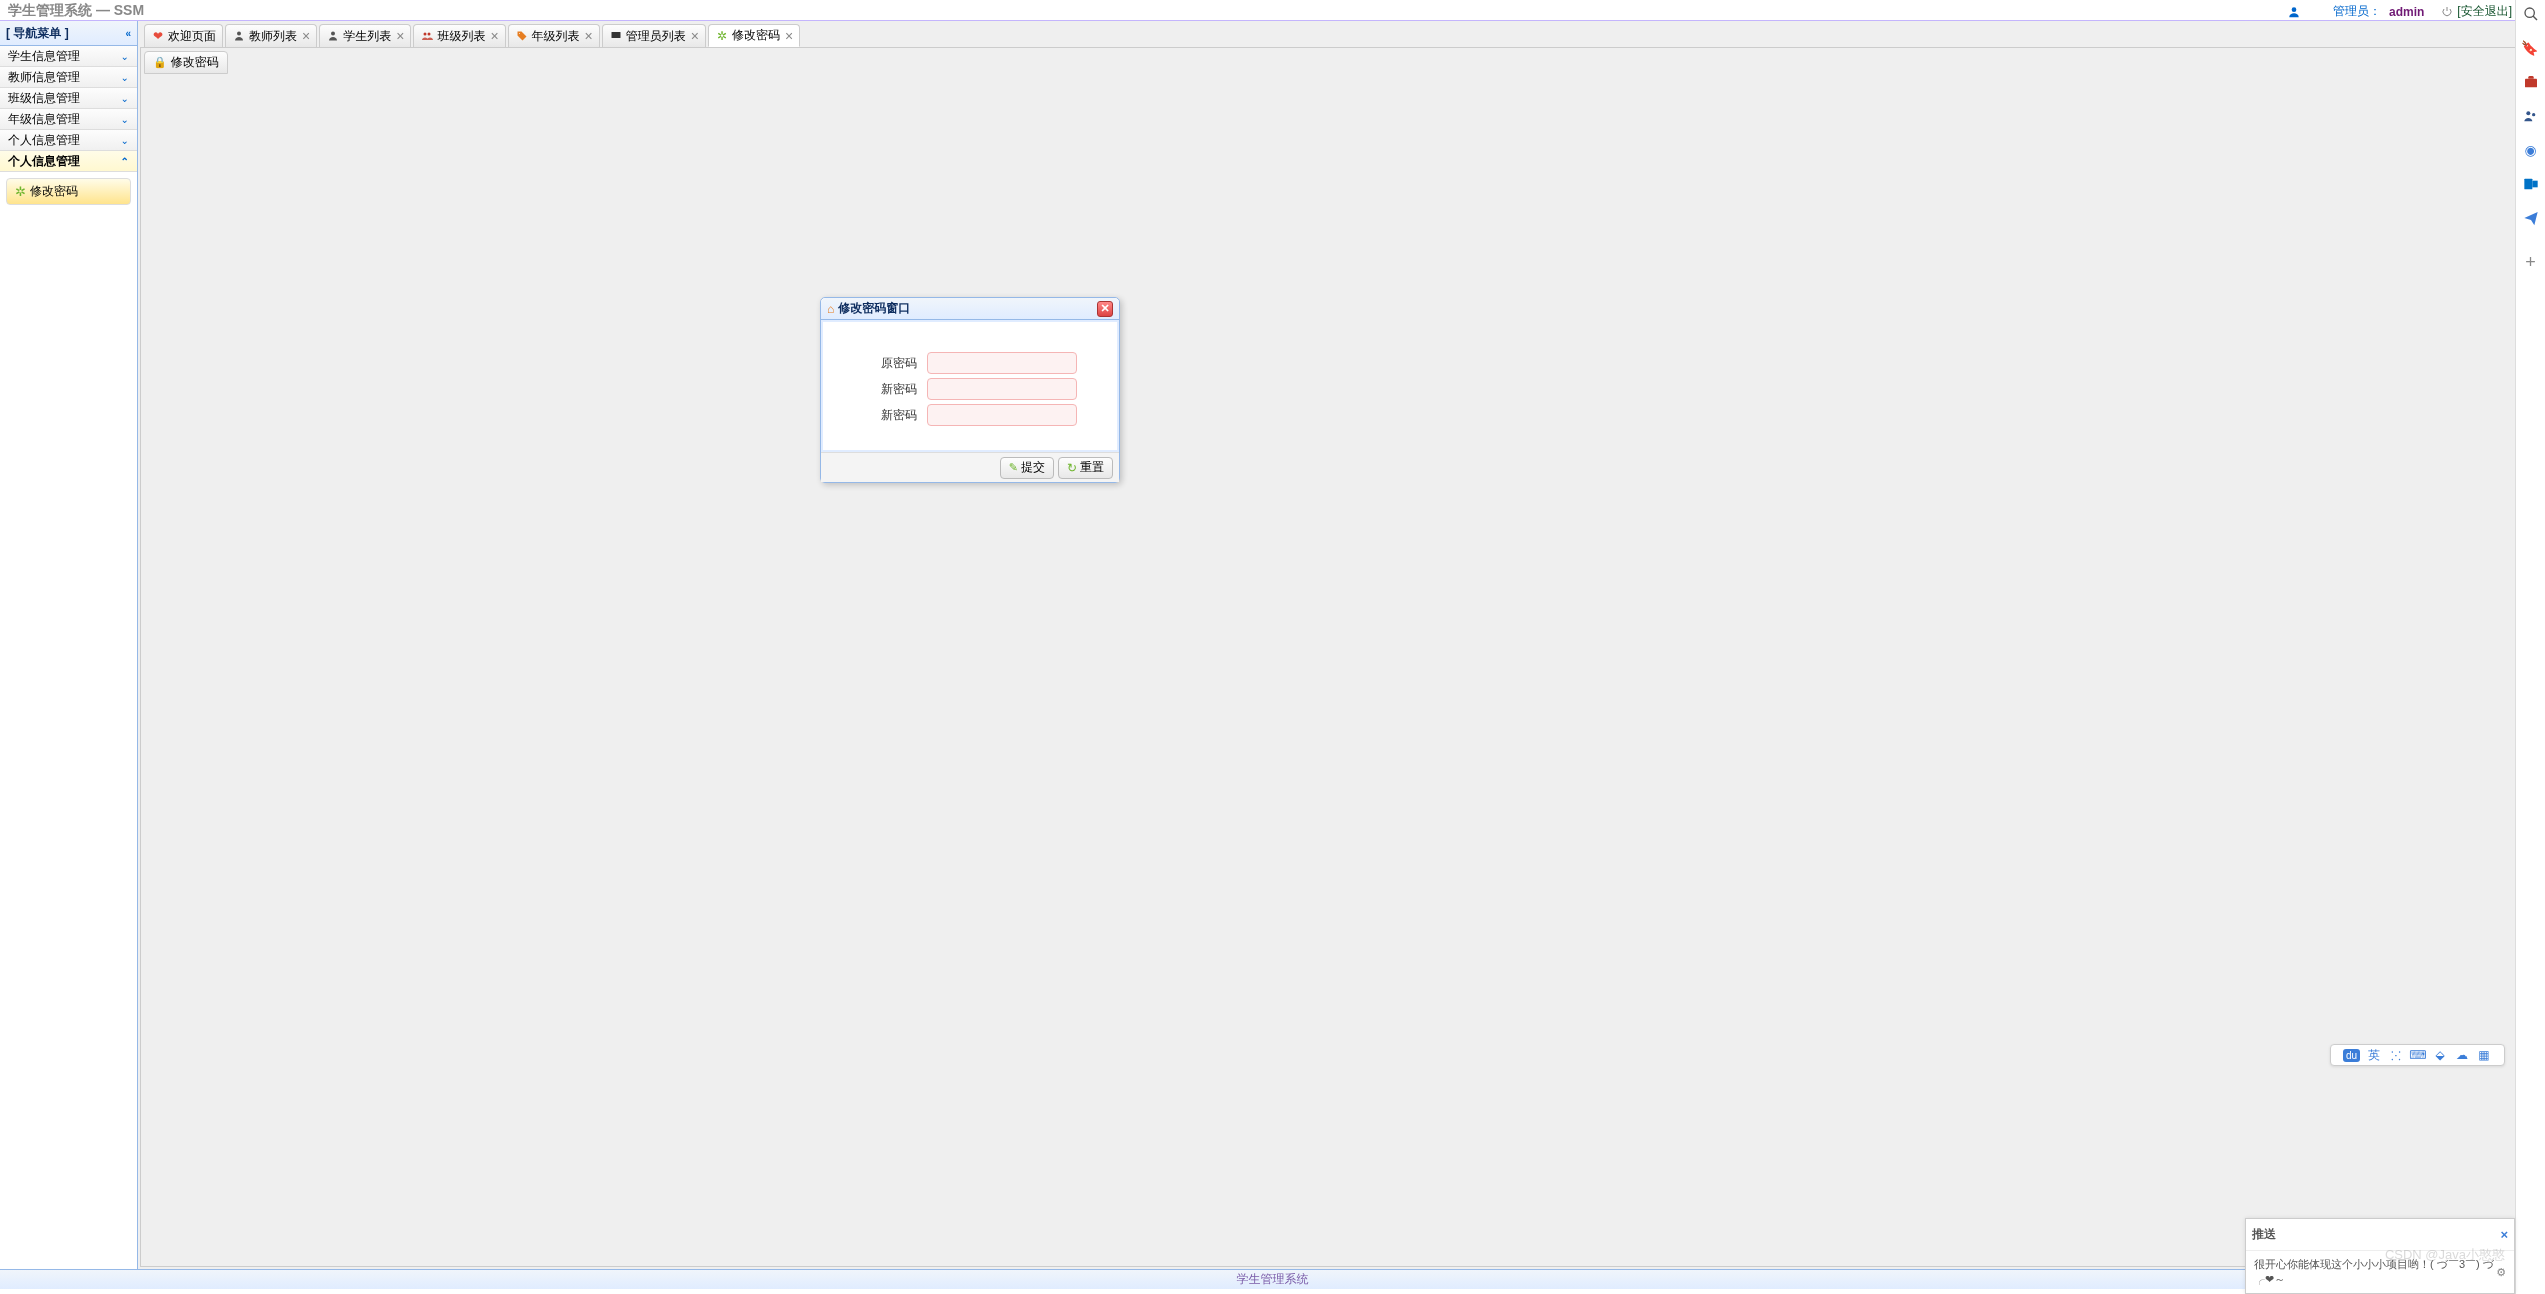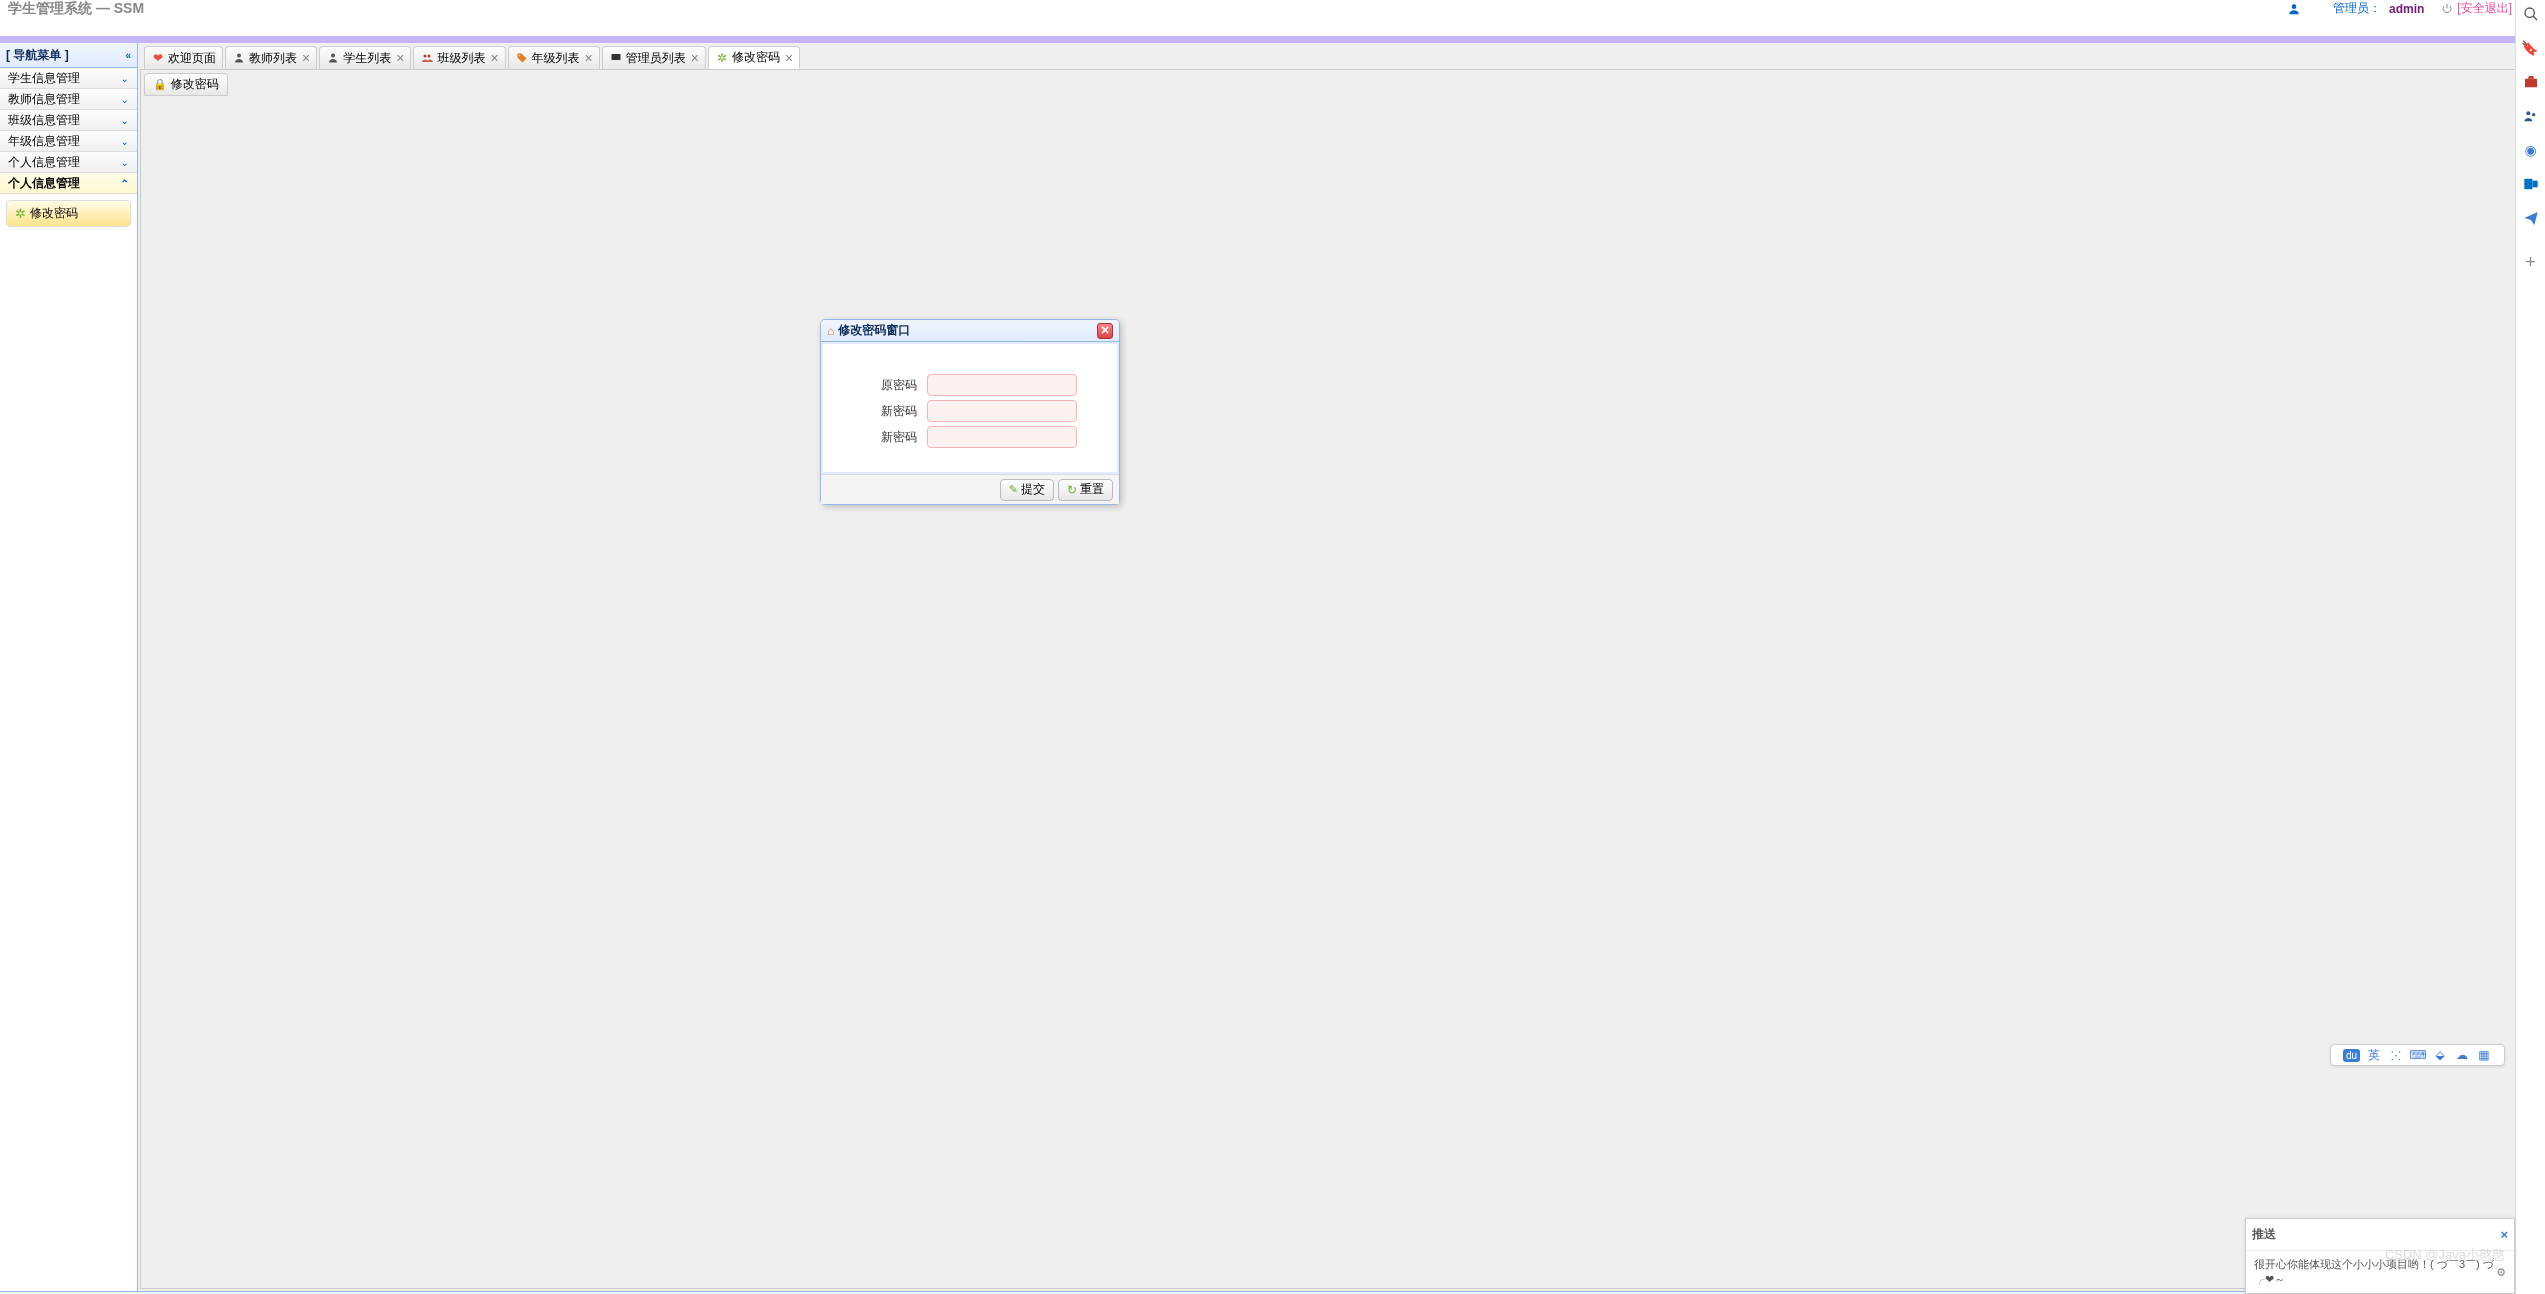--- a/index.html
+++ b/index.html
@@ -1,23 +1,23 @@
 <!DOCTYPE html>
 <html><head>
   <meta charset="utf-8">
   <style>
     * { margin: 0; padding: 0; box-sizing: border-box; }
     body { font-family: Arial, "Microsoft YaHei", sans-serif; font-size: 12px; background: #fff; overflow: hidden; }
     
-    .header { height: 43px; border-bottom: 7px solid #c4b5fd; display: flex; align-items: flex-start; padding: 0 8px; position: relative; }
+    .header { height: 21px; border-bottom: 1px solid #c4b5fd; display: flex; align-items: flex-end; padding: 0 8px; position: relative; }
     .app-title { font-size: 14px; font-weight: bold; color: #888; }
     .header-right { position: absolute; right: 33px; display: flex; align-items: center; gap: 4px; }
     .admin-label { color: #0066cc; margin-left: 28px; }
     .admin-name { color: #701a75; font-weight: bold; margin-left: 4px; }
-    .logout-link { color: #ec4899; margin-left: 12px; cursor: pointer; display: flex; align-items: center; gap: 3px; }
+    .logout-link { color: #14532d; margin-left: 12px; cursor: pointer; display: flex; align-items: center; gap: 3px; }
     .user-icon { display: inline-flex; width: 14px; height: 14px; align-items: center; justify-content: center; color: #0066cc; }
     .power-icon { display: inline-flex; width: 14px; height: 14px; align-items: center; justify-content: center; color: #888; }
     
     .main-layout { display: flex; height: calc(100vh - 26px - 20px); }
     
     .sidebar { width: 138px; border-right: 1px solid #95b8e7; background: #fff; }
     .nav-header { height: 22px; background: linear-gradient(#f0f5fb, #e0ecff); border-bottom: 1px solid #95b8e7; display: flex; align-items: center; justify-content: space-between; padding: 12px 6px; color: #0e2d5f; font-weight: bold; gap: 17px; }
     .collapse-icon { color: #0066cc; cursor: pointer; font-size: 10px; }
     .accordion-item { height: 21px; border-bottom: 1px solid #ddd; display: flex; align-items: center; justify-content: space-between; padding: 0 8px; cursor: pointer; background: linear-gradient(#fdfdfd, #f0f0f0); }
     .accordion-item.active { background: linear-gradient(#fffce8, #fff8d0); font-weight: bold; }

